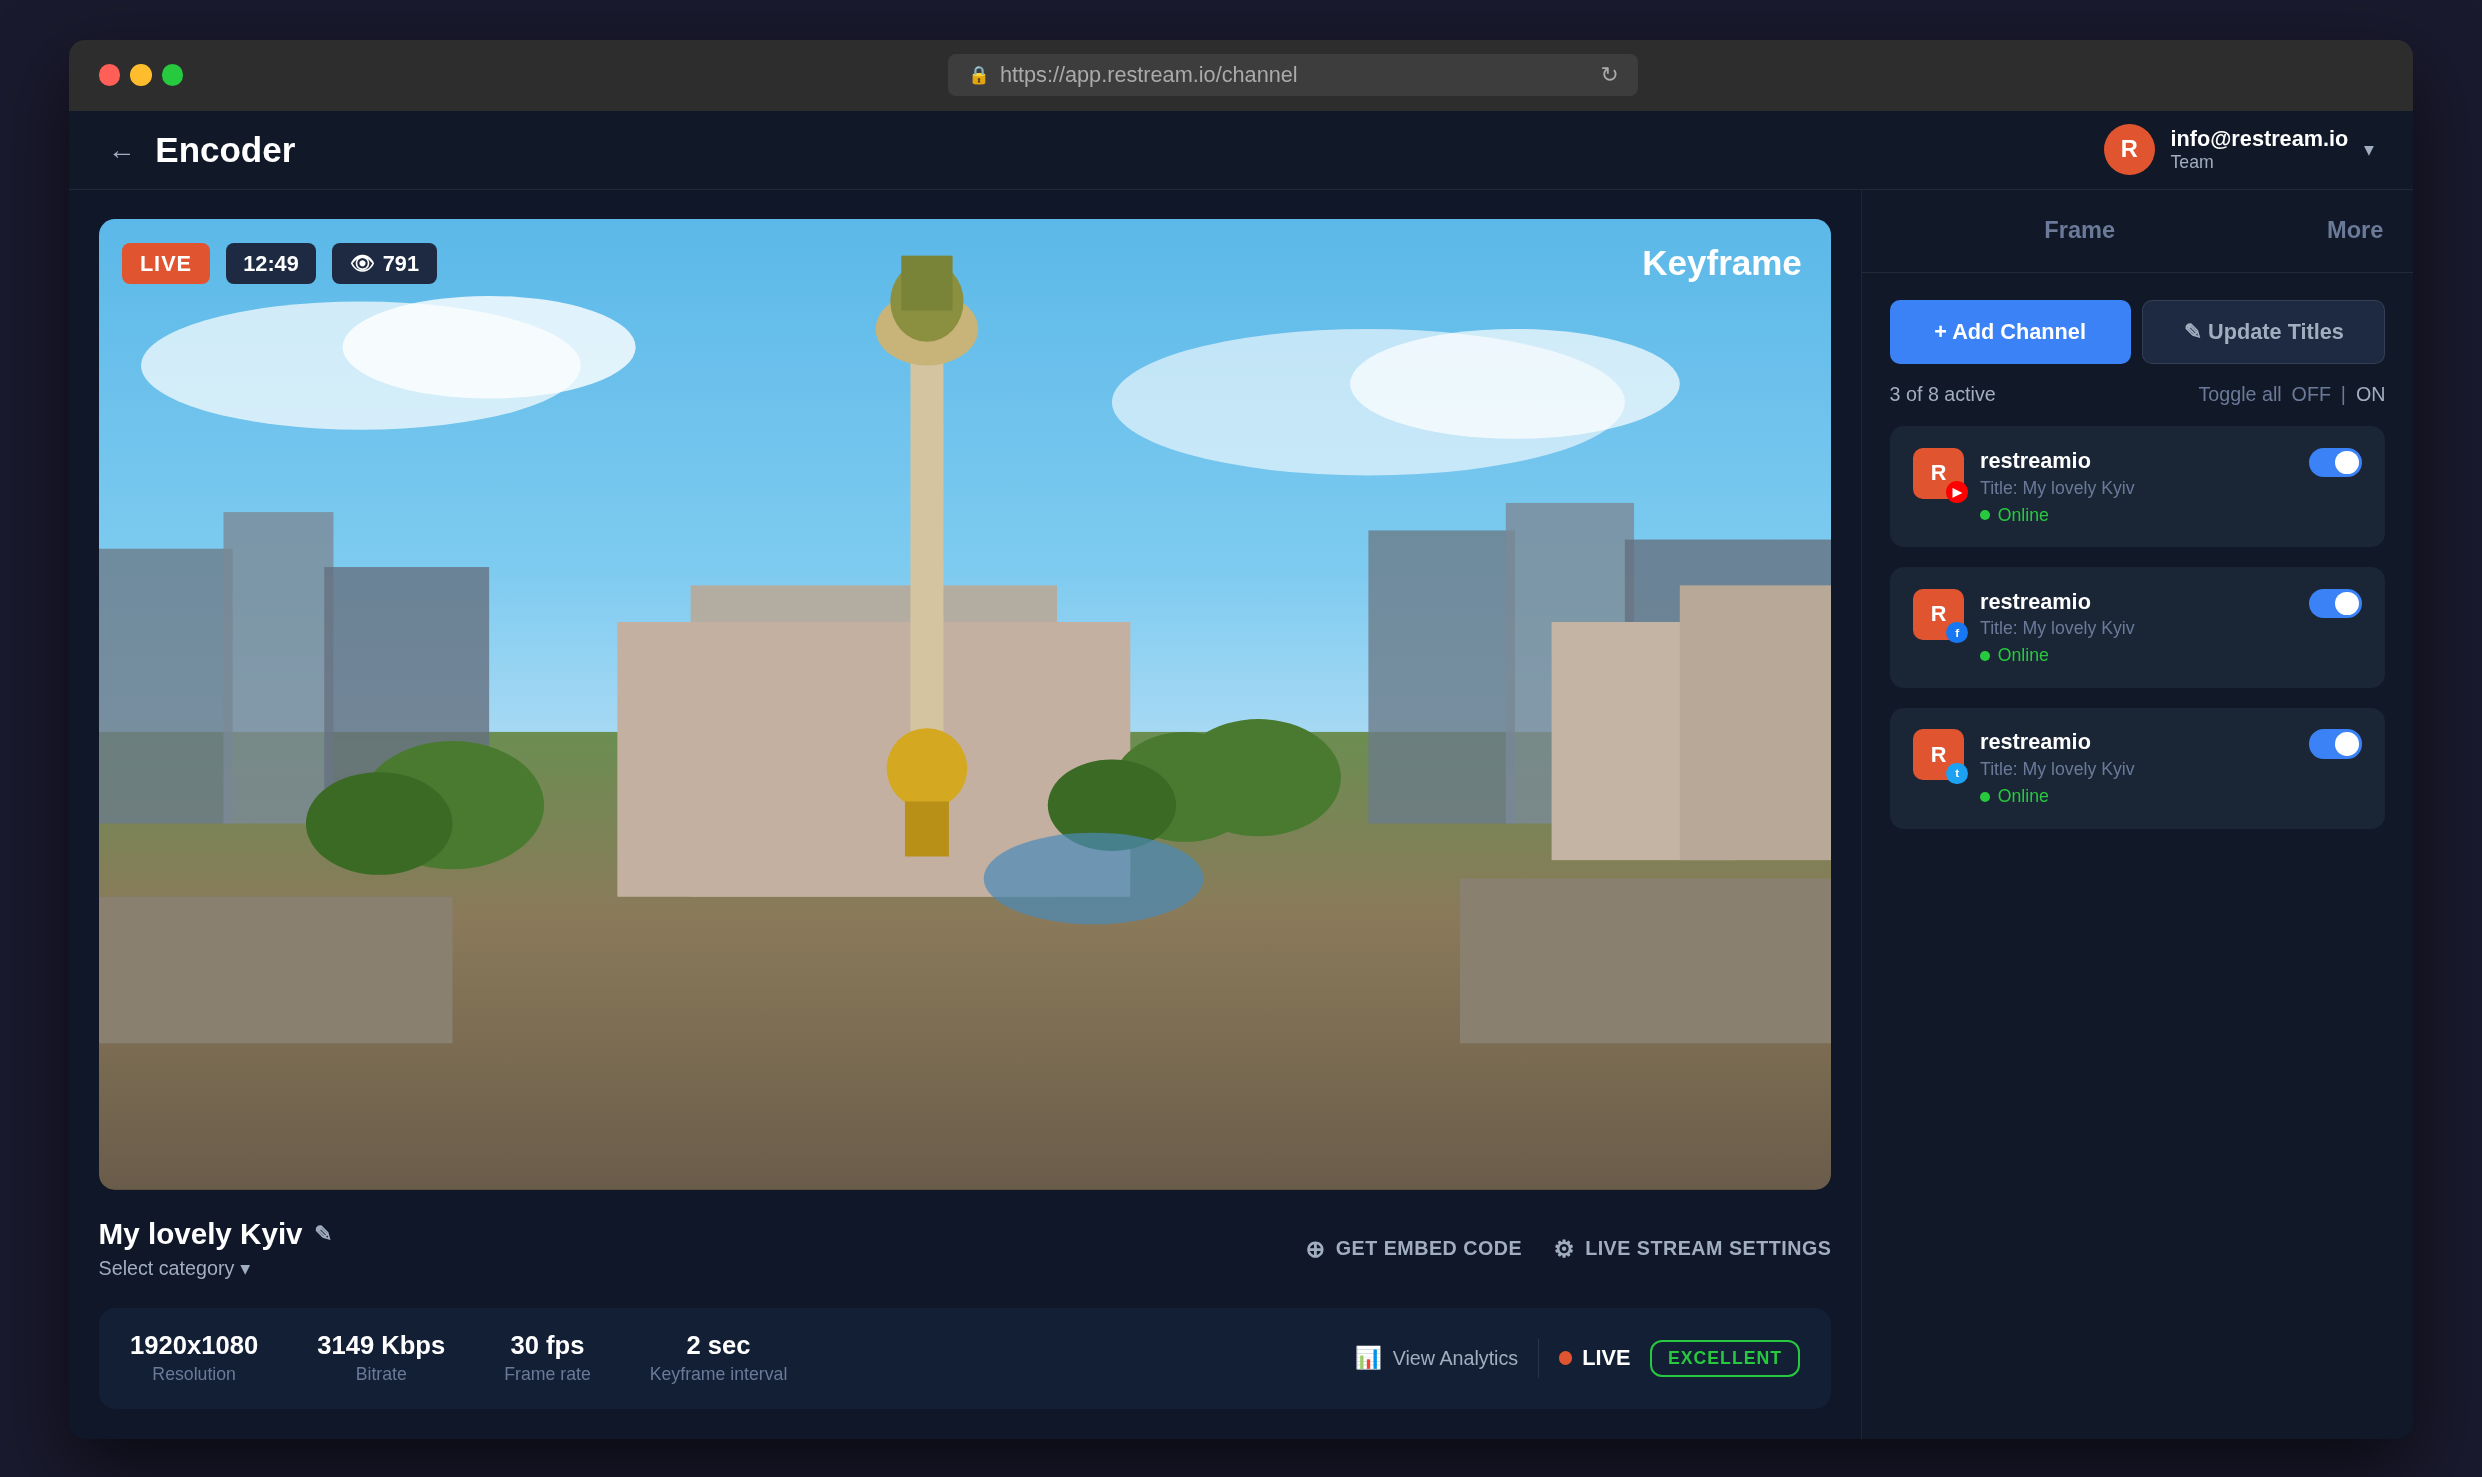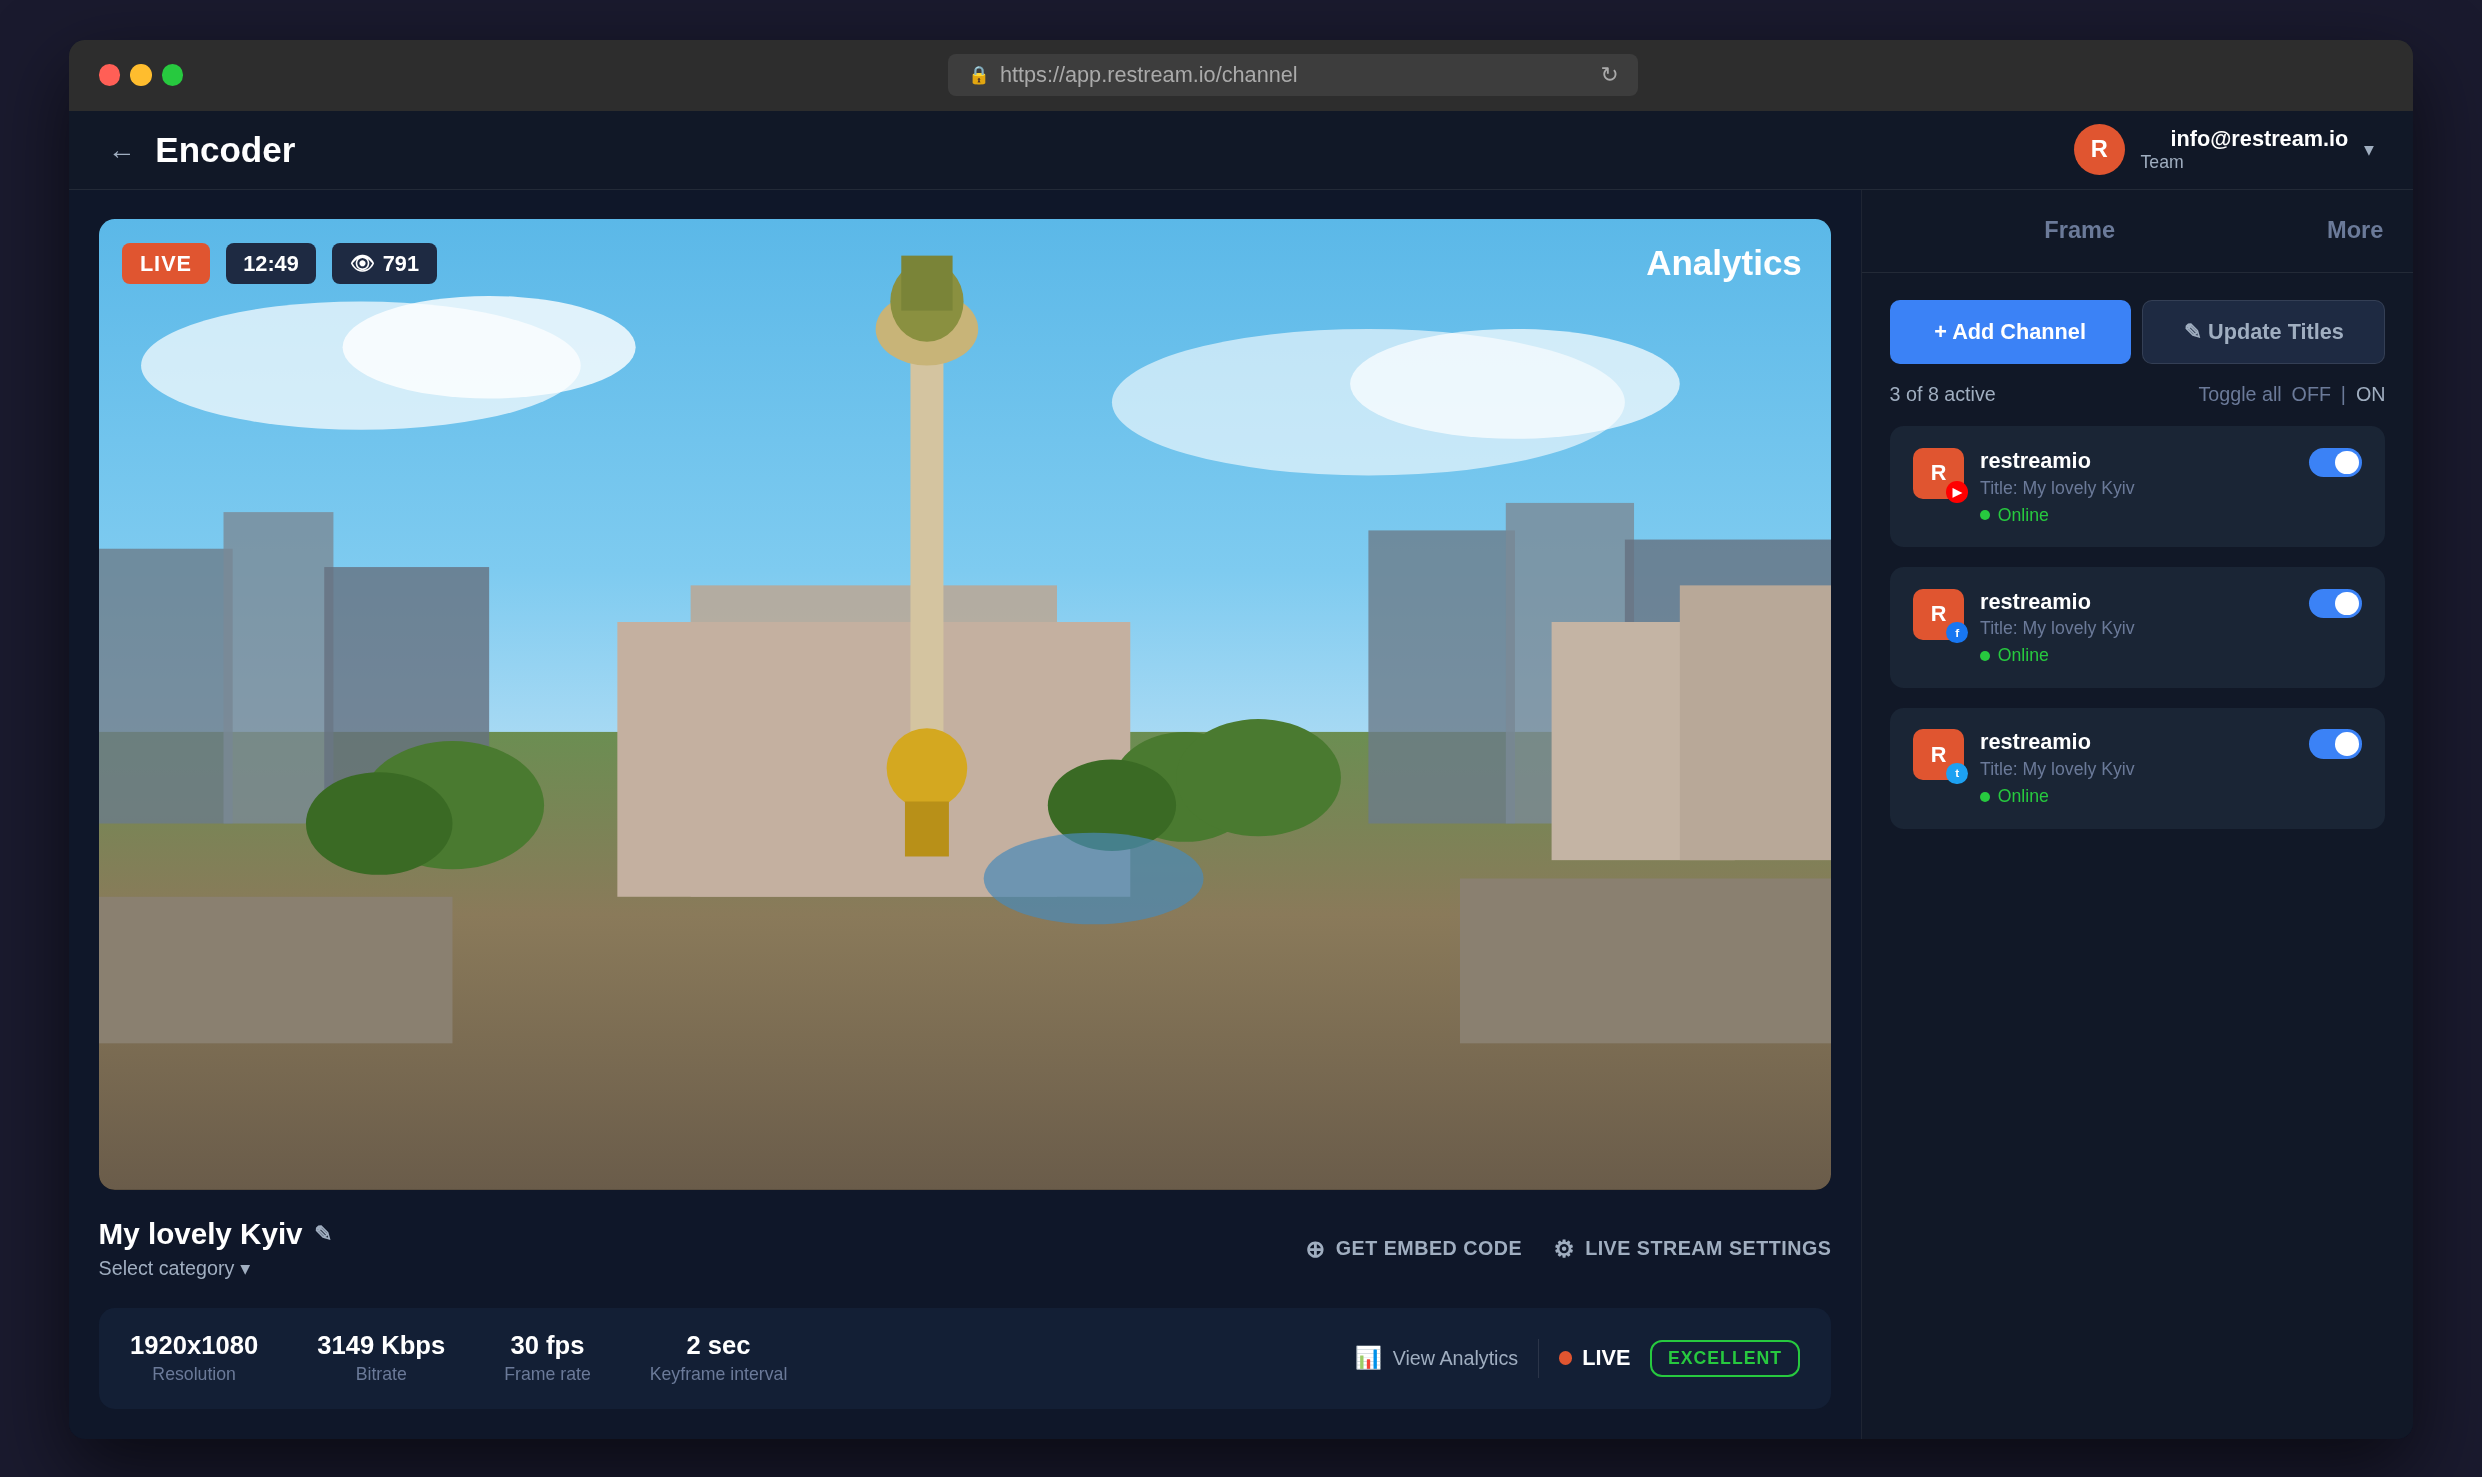--- a/index.html
+++ b/index.html
@@ -135,21 +135,20 @@
 
     .user-info {
       display: flex;
       flex-direction: column;
     }
 
     .user-email {
       color: #fff;
       font-size: 21.7px;
       font-weight: 600;
-      margin-left: 30px;
     }
 
     .user-team {
       color: #a0aec0;
       font-size: 17.7px;
     }
 
     .dropdown-arrow {
       color: #a0aec0;
       font-size: 19.7px;
@@ -713,21 +712,21 @@
           
           <div class="video-badges">
             <span class="badge-live">LIVE</span>
             <span class="badge-time">12:49</span>
             <span class="badge-viewers">
               <span class="viewer-icon">👁</span>
               <span>791</span>
             </span>
           </div>
 
-          <div class="video-brand">Analytics</div>
+          <div class="video-brand">Keyframe</div>
         </div>
 
         <div class="video-info">
           <div class="video-title-section">
             <div class="video-title">
               <span>My lovely Kyiv</span>
               <span class="edit-icon">✎</span>
             </div>
             <div class="video-category">
               <span>Select category</span>

